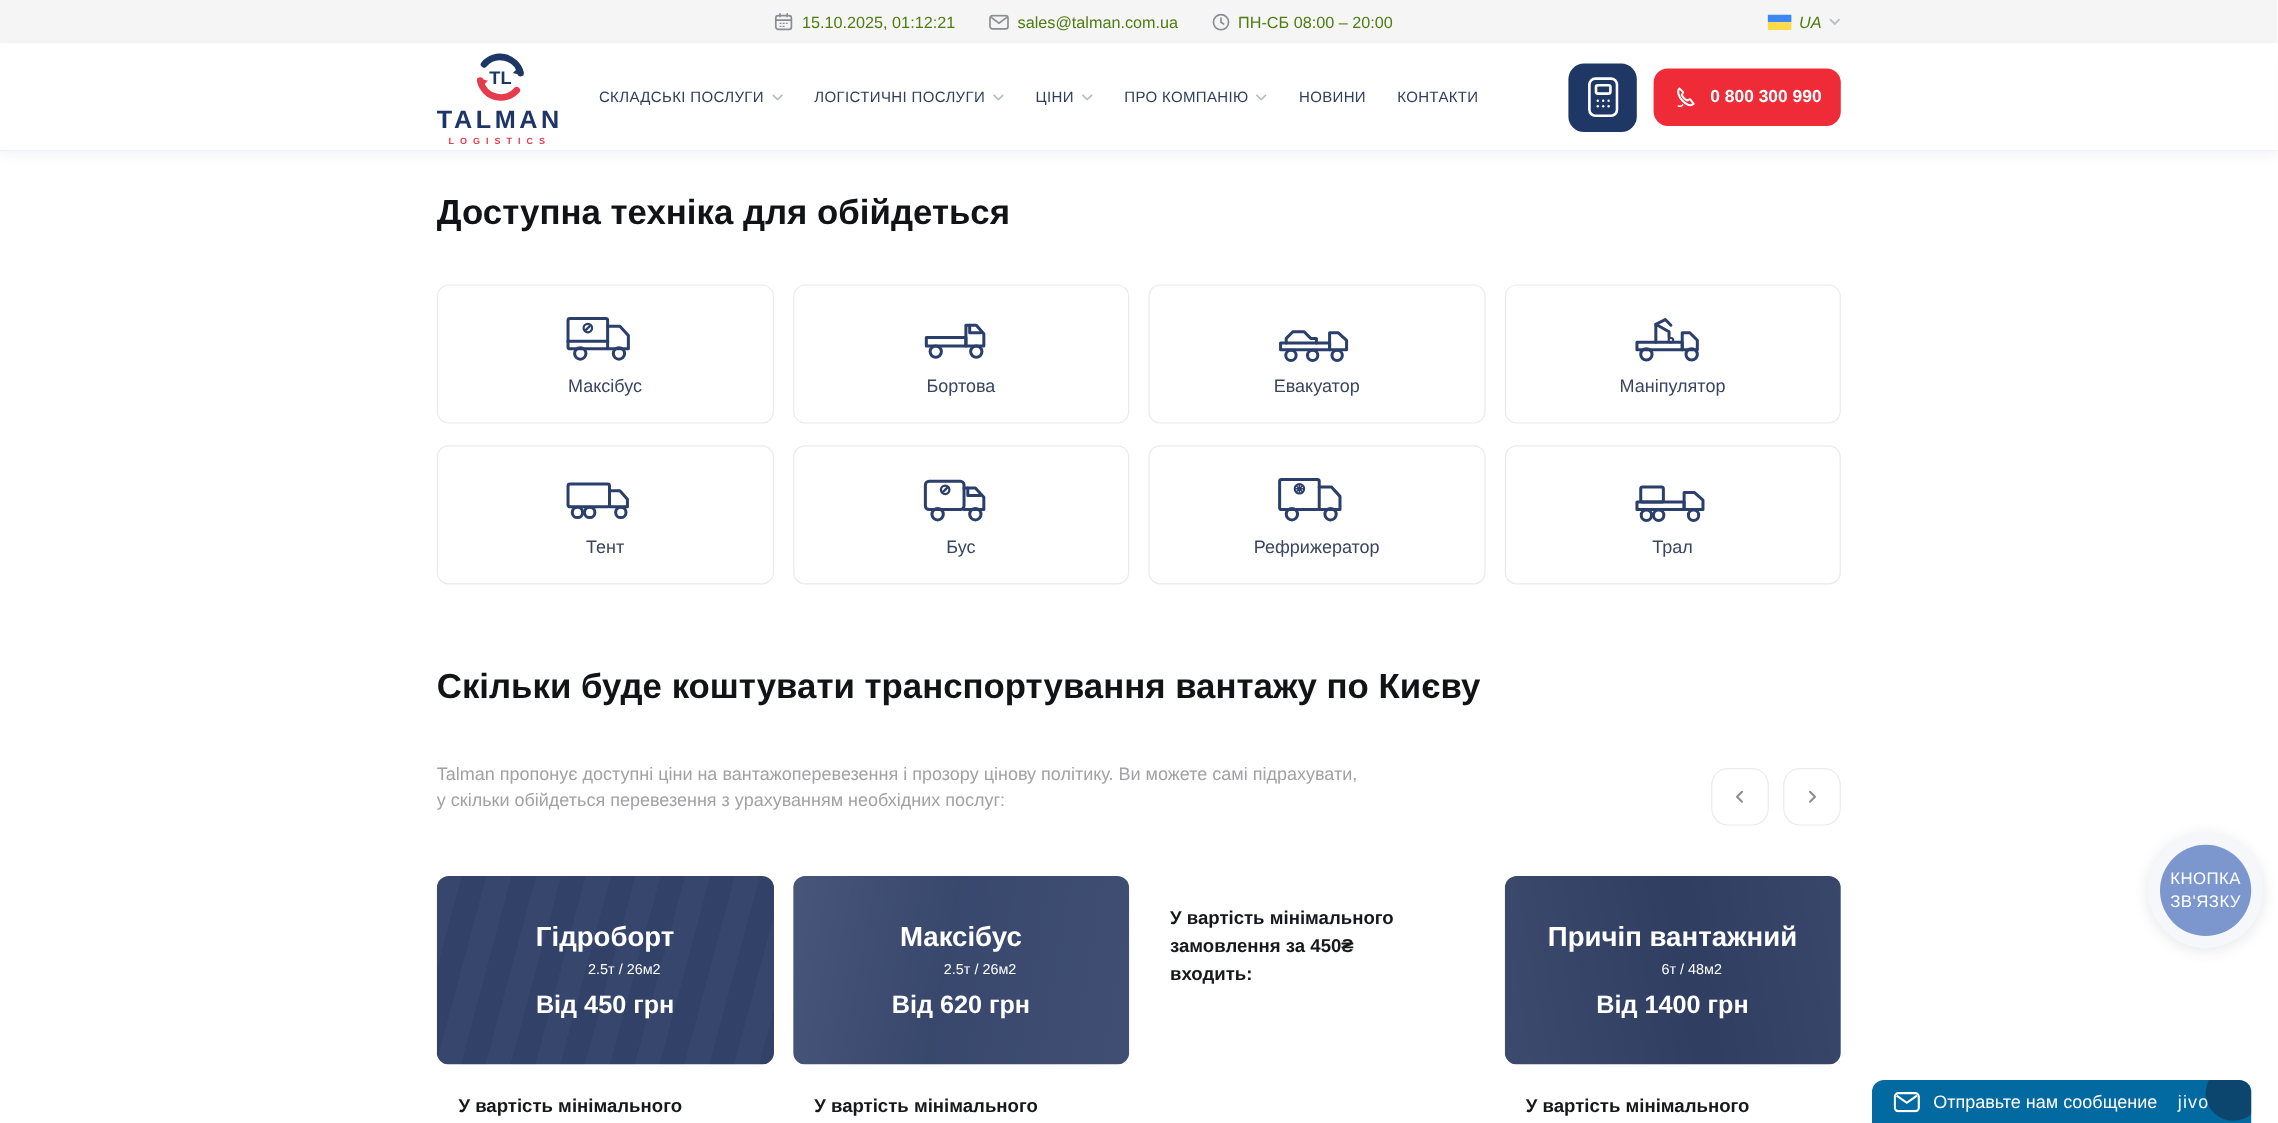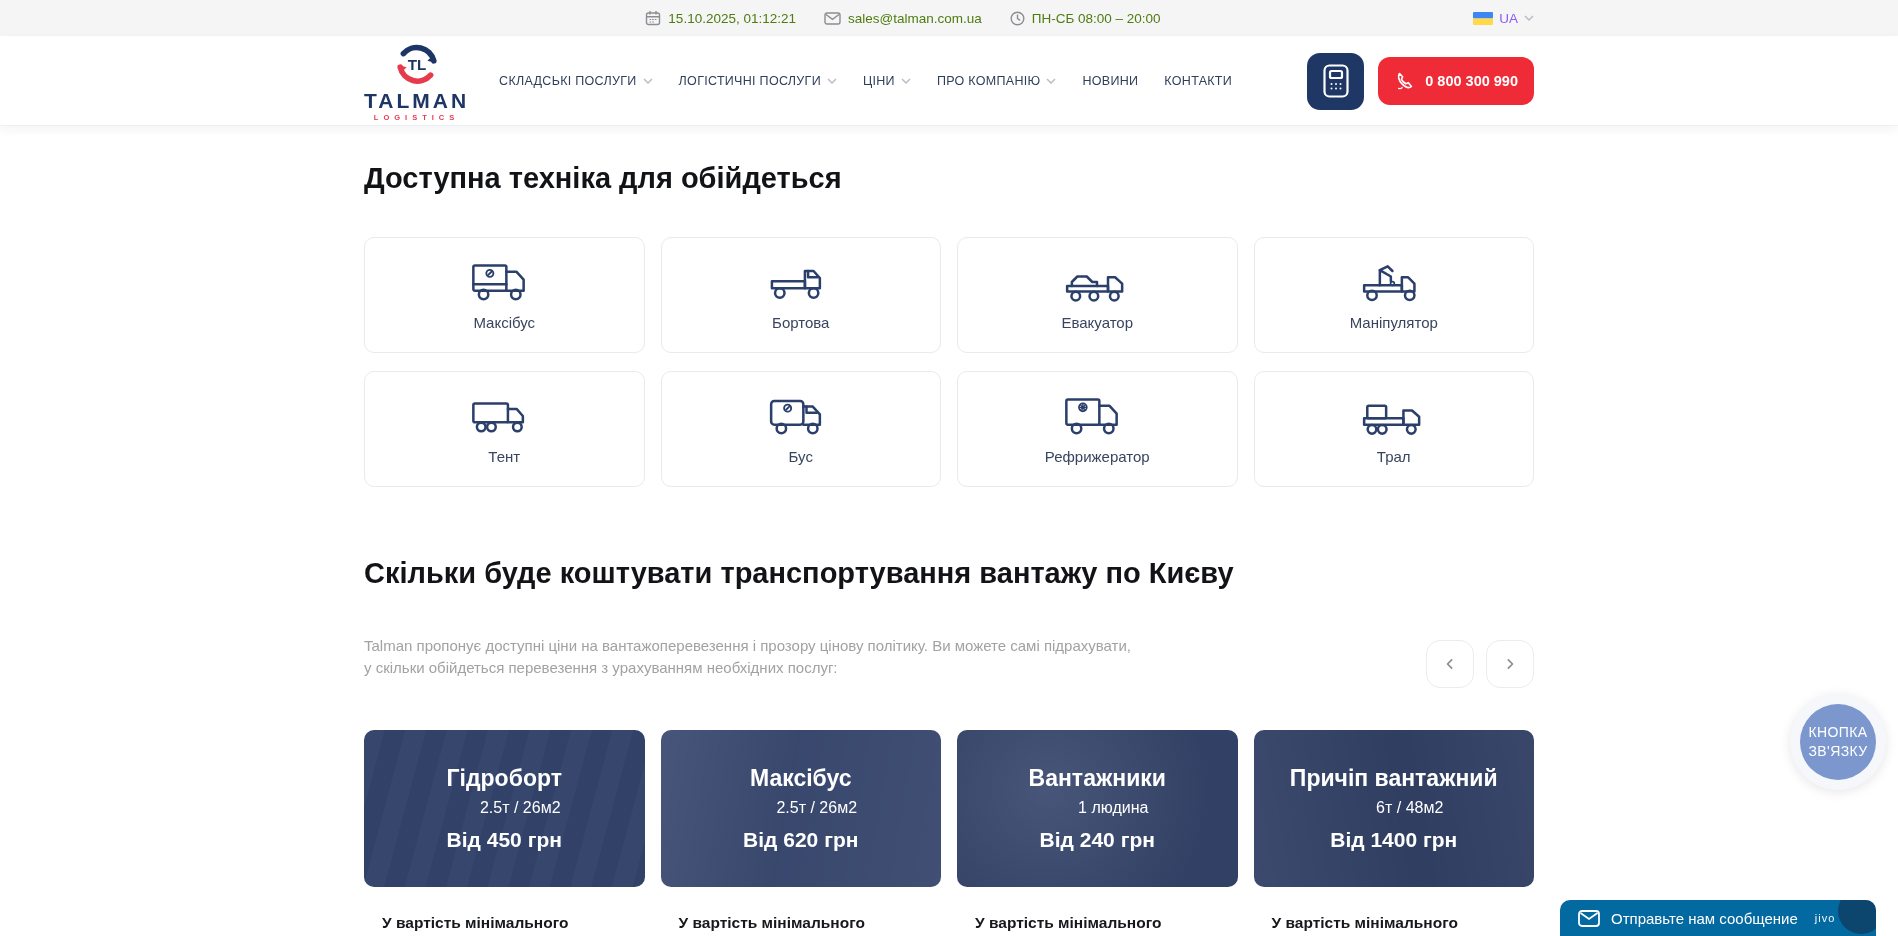--- a/index.html
+++ b/index.html
@@ -7,21 +7,21 @@
               font-family:"Liberation Sans","DejaVu Sans",sans-serif; }
   .container { width:1170px; margin:0 auto; position:relative; }
 
   
   .topbar { height:36px; background:#f5f5f6; }
   .topbar .container { height:36px; display:flex; align-items:center; }
   .topbar-center { display:flex; gap:28px; margin:0 auto; transform:translateX(-46px); }
   .tb-item { display:inline-flex; align-items:center; gap:7px; font-size:13.5px; color:#4d7c0f; }
   .tb-item svg { display:block; }
   .lang { position:absolute; right:0; top:0; height:36px; display:flex; align-items:center; gap:6px;
-          font-size:13.5px; color:#8b5cf6; cursor:pointer; }
+          font-size:13.5px; color:#4d7c0f; cursor:pointer;font-style:italic; }
 
   
   .header { height:90px; background:#fff; box-shadow:0 4px 10px rgba(23,43,77,.05);
             border-bottom:1px solid #f1f1f3; position:relative; z-index:5; }
   .header .container { height:90px; display:flex; align-items:center; }
   .logo { display:flex; flex-direction:column; align-items:center; line-height:1; cursor:pointer; }
   .logo-word { font-size:21px; font-weight:800; letter-spacing:3px; color:#1d3666; margin-top:2px; }
   .logo-sub  { font-size:7.5px; font-weight:700; letter-spacing:5px; color:#e63a4d; margin-top:3px; }
   .nav { display:flex; align-items:flex-end; gap:26px; margin-left:30px; }
   .nav-item { display:inline-flex; align-items:center; gap:6px; font-size:12.5px; letter-spacing:.3px;
@@ -56,40 +56,40 @@
                align-items:center; justify-content:center; text-align:center; overflow:hidden; }
   .pi-0 { background:linear-gradient(rgba(38,55,98,.84),rgba(38,55,98,.84)),
                     repeating-linear-gradient(105deg,#8d95a3 0 20px,#6e7684 20px 40px); }
   .pi-1 { background:linear-gradient(rgba(40,56,100,.80),rgba(40,56,100,.80)),
                     linear-gradient(100deg,#c6cbd4 0%,#7c8492 45%,#a3a9b4 100%); }
   .pi-2 { background:linear-gradient(rgba(36,52,94,.80),rgba(36,52,94,.80)),
                     radial-gradient(circle at 32% 38%,#d7dbe1,#6a7280 75%); }
   .pi-3 { background:linear-gradient(rgba(34,50,92,.78),rgba(34,50,92,.78)),
                     linear-gradient(80deg,#9aa0ac,#5f6774 55%,#8b919d); }
   .price-name  { font-size:23px; font-weight:700; }
-  .price-spec  { margin-top:7px; font-size:16px;margin-left:32px; }
+  .price-spec  { margin-top:7px; font-size:12px;margin-left:32px; }
   .price-value { margin-top:11px; font-size:21px; font-weight:700; }
   .price-note  { padding:24px 44px 0 18px; font-size:15.5px; font-weight:700; color:#17181c;
                  line-height:1.5; }
 
   
   .callback { position:absolute; left:1790px; top:694px; width:96px; height:96px; border-radius:50%;
               background:#f5f7fa; box-shadow:0 2px 12px rgba(0,0,0,.10); display:flex;
               align-items:center; justify-content:center; cursor:pointer; z-index:20; }
   .callback-inner { width:76px; height:76px; border-radius:50%; background:#7b97cd; color:#fff;
                     display:flex; align-items:center; justify-content:center; text-align:center;
                     font-size:14px; letter-spacing:.4px; line-height:1.35; text-transform:uppercase;
                     padding:0 6px; }
   .jivo { position:absolute; left:1560px; top:900px; width:316px; height:36px; background:#0369a1;
           border-radius:10px 10px 0 0; display:flex; align-items:center; gap:11px; padding-left:18px;
           color:#fff; cursor:pointer; z-index:20; overflow:hidden; }
   .jivo-bubble { position:absolute; right:-8px; top:-12px; width:46px; height:46px; border-radius:50%;
                  background:rgba(24,29,51,.45); }
   .jivo-text { font-size:15px; }
-  .jivo-brand { font-size:11px; letter-spacing:1px; margin-left:6px; opacity:.95; }
+  .jivo-brand { font-size:15px; letter-spacing:1px; margin-left:6px; opacity:.95; }
 </style>
 </head>
 <body>
 
 <div class="topbar">
   <div class="container">
     <div class="topbar-center">
       <span class="tb-item">
         <svg width="16" height="16" viewBox="0 0 16 16" fill="none" stroke="#8a8d92" stroke-width="1.4">
           <rect x="1.5" y="3" width="13" height="11.5" rx="2"></rect>
@@ -335,25 +335,20 @@
     <div class="price-card">
       <div class="price-img pi-1">
         <div class="price-name">Максібус</div>
         <div class="price-spec">2.5т / 26м2</div>
         <div class="price-value">Від 620 грн</div>
       </div>
       <div class="price-note">У вартість мінімального замовлення за 450₴ входить:</div>
     </div>
 
     <div class="price-card">
-      <div class="price-img pi-2">
-        <div class="price-name">Вантажники</div>
-        <div class="price-spec">1 людина</div>
-        <div class="price-value">Від 240 грн</div>
-      </div>
       <div class="price-note">У вартість мінімального замовлення за 450₴ входить:</div>
     </div>
 
     <div class="price-card">
       <div class="price-img pi-3">
         <div class="price-name">Причіп вантажний</div>
         <div class="price-spec">6т / 48м2</div>
         <div class="price-value">Від 1400 грн</div>
       </div>
       <div class="price-note">У вартість мінімального замовлення за 450₴ входить:</div>

